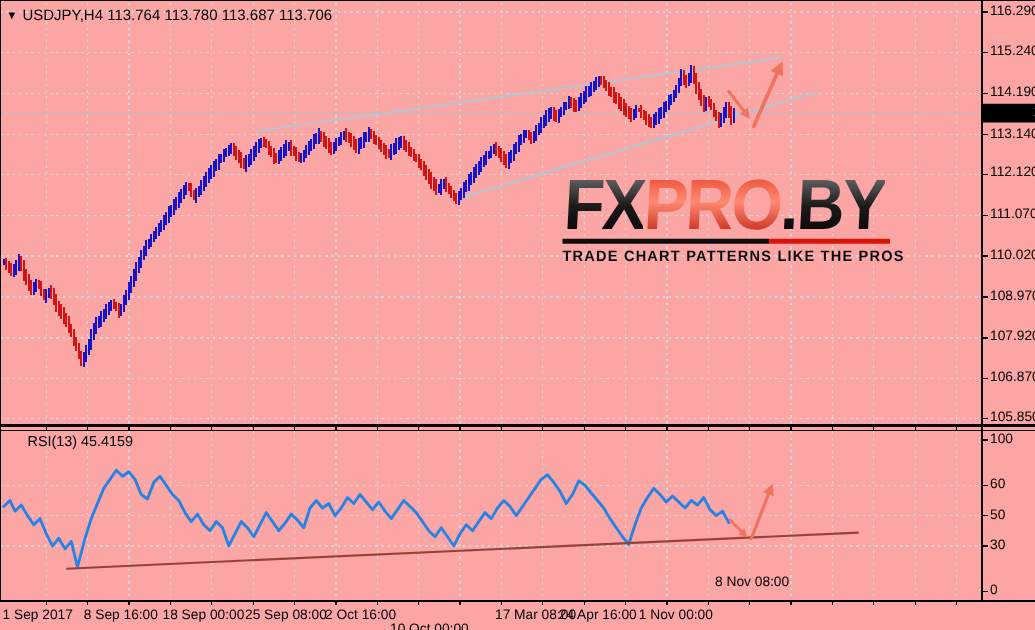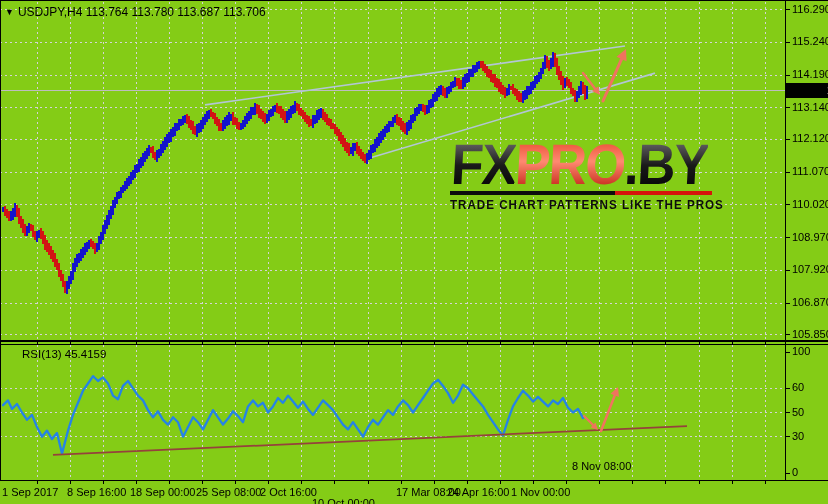--- a/index.html
+++ b/index.html
@@ -1,16 +1,16 @@
 <!DOCTYPE html>
 <html><head>
 <meta charset="utf-8">
 <style>
   html,body{margin:0;padding:0;background:#fff;}
-  #root{position:relative;width:828px;height:504px;background:#84cc16;overflow:hidden;
+  #root{position:relative;width:828px;height:504px;background:#fca5a5;overflow:hidden;
         font-family:"Liberation Sans",sans-serif;color:#000;}
   svg{position:absolute;left:0;top:0;z-index:2;}
   .lbl{position:absolute;font-size:11px;line-height:13px;color:#000;white-space:nowrap;z-index:3;}
   #title-bar{position:absolute;left:5px;top:5px;z-index:4;font-size:12px;line-height:14px;white-space:nowrap;}
   #title-bar .tri{font-size:9px;margin-right:4px;vertical-align:1px;}
   #rsi-label{position:absolute;left:22px;top:348px;z-index:4;font-size:11.5px;white-space:nowrap;}
   #price-tag{position:absolute;left:786px;width:42px;height:15px;background:#000;color:#fff;
              font-size:11px;line-height:15px;text-align:center;z-index:5;letter-spacing:0.2px;}
   
   #watermark{position:absolute;left:450px;top:139px;width:264px;z-index:6;text-align:left;}

